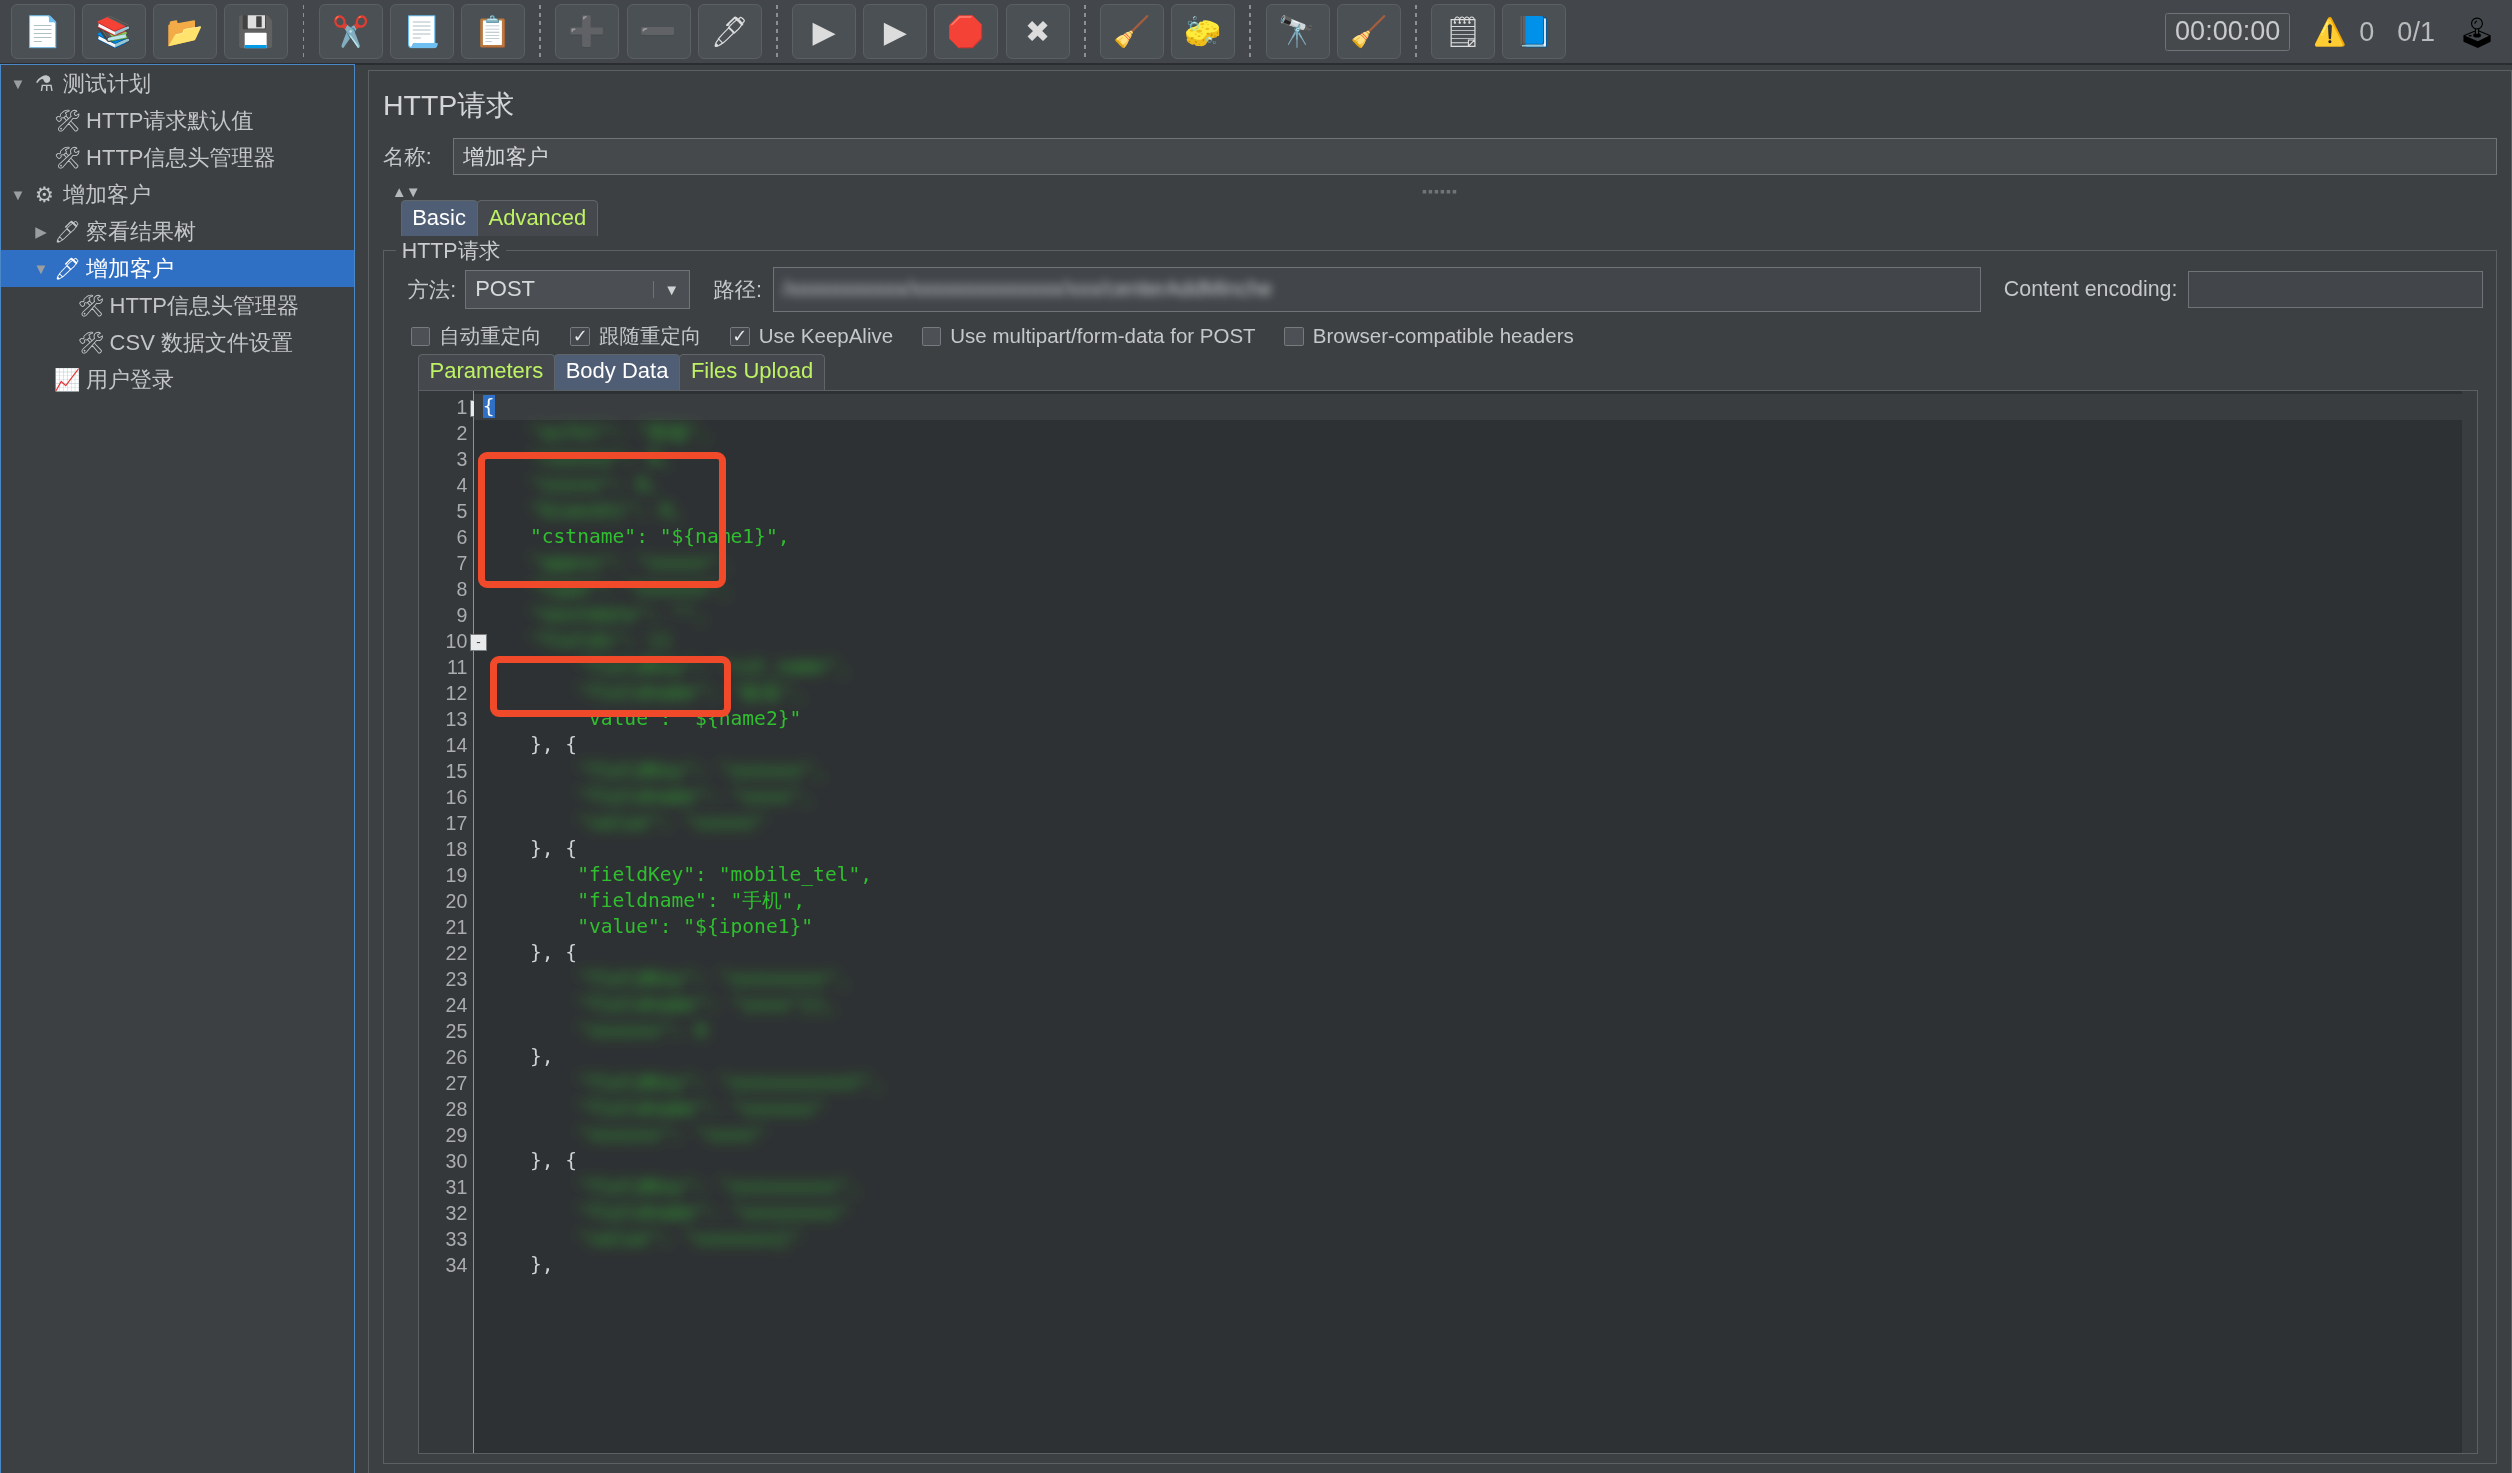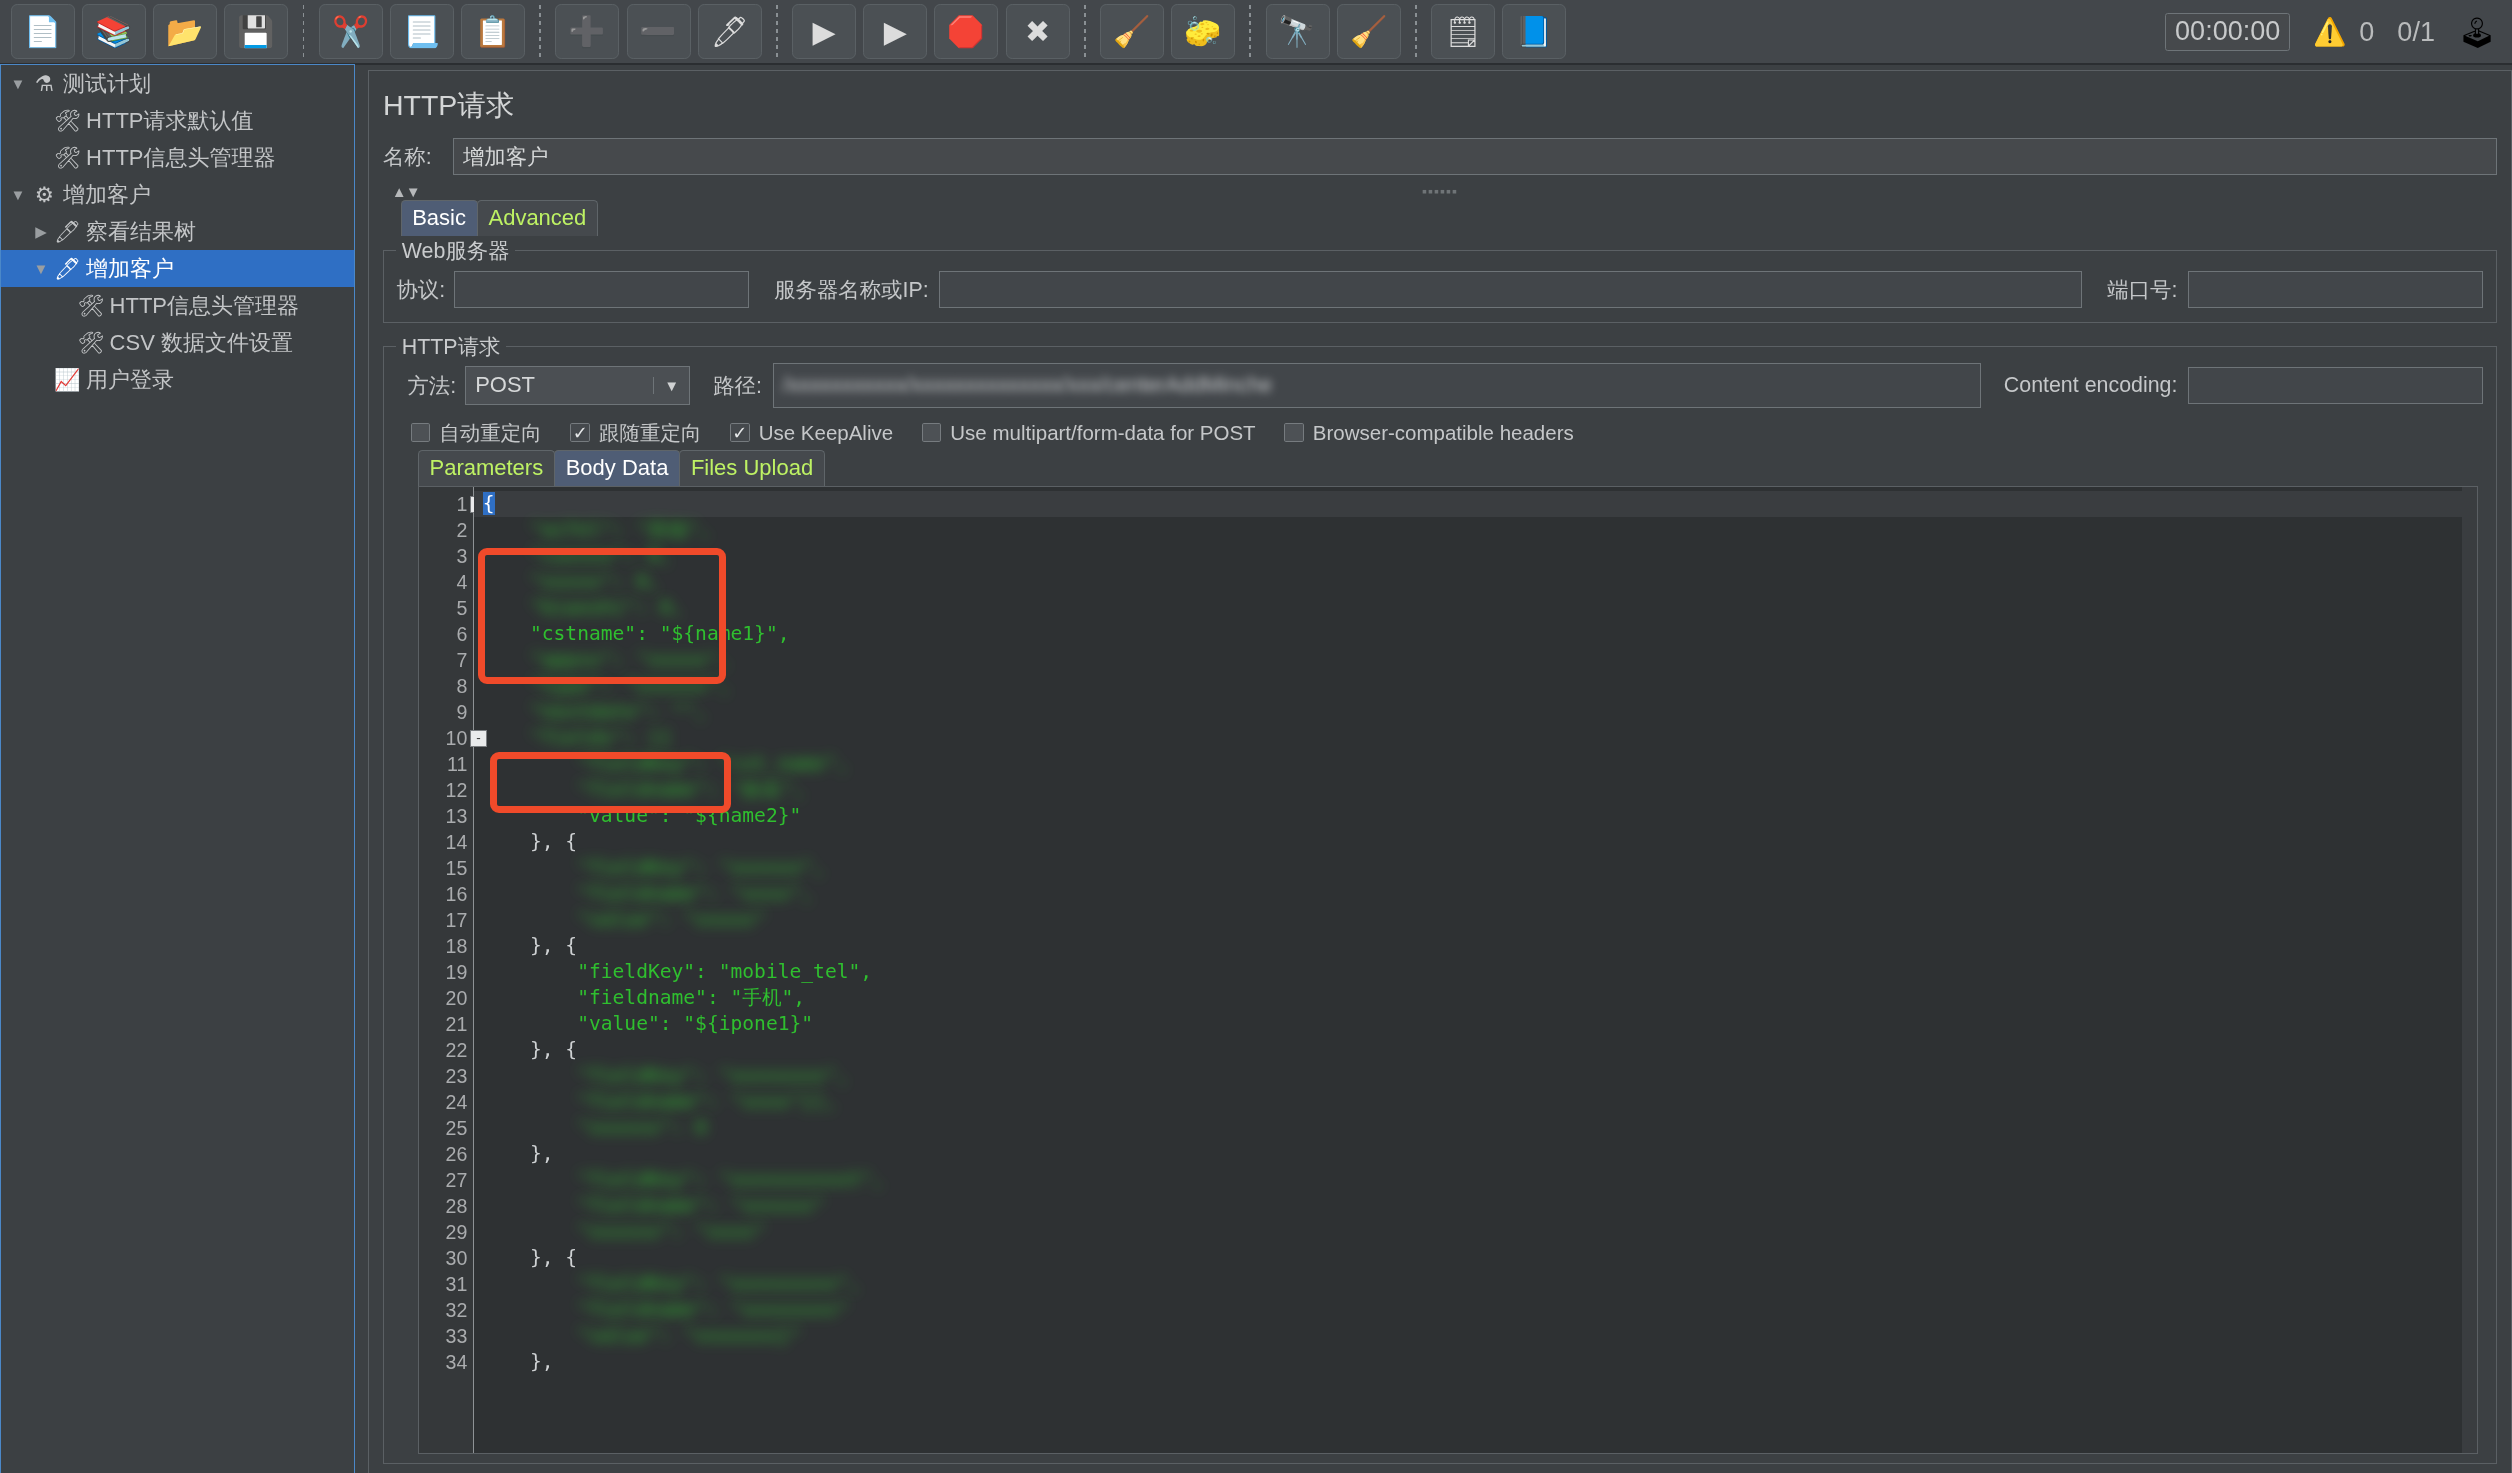--- a/index.html
+++ b/index.html
@@ -372,31 +372,20 @@
           <span class="dragdots">▪▪▪▪▪▪</span>
         </div>
 
         <div class="tabs">
           <div id="main-tabs" style="display:flex;align-items:flex-end;">
               <div class="tab active">Basic</div>
               <div class="tab">Advanced</div>
             </div>
         </div>
 
-        <fieldset>
-          <legend>Web服务器</legend>
-          <div class="frow">
-            <span class="flabel" style="margin-right:9px;">协议:</span>
-            <input class="ftext plain" style="flex: 0 0 214px;" value="">
-            <span class="flabel" style="margin:0 10.7px 0 25px;">服务器名称或IP:</span>
-            <input class="ftext plain" style="flex: 1 1 auto;" value="">
-            <span class="flabel" style="margin:0 10.7px 0 25px;">端口号:</span>
-            <input class="ftext plain" style="flex: 0 0 214px;" value="">
-          </div>
-        </fieldset>
 
         <fieldset style="flex:1;display:flex;flex-direction:column;min-height:0;">
           <legend>HTTP请求</legend>
 
           <div class="frow">
             <span class="flabel" style="margin:0 9px 0 11px;">方法:</span>
             <div style="flex:0 0 225px;height:39px;background:#4b4f53;border:0.9px solid #6e7478;display:flex;align-items:center;">
               <span style="flex:1;font-size:22px;color:#d6d8d9;padding-left:9px;">POST</span>
               <span style="width:36px;text-align:center;font-size:15px;color:#d0d2d3;border-left:0.9px solid #6e7478;">▼</span>
             </div>

